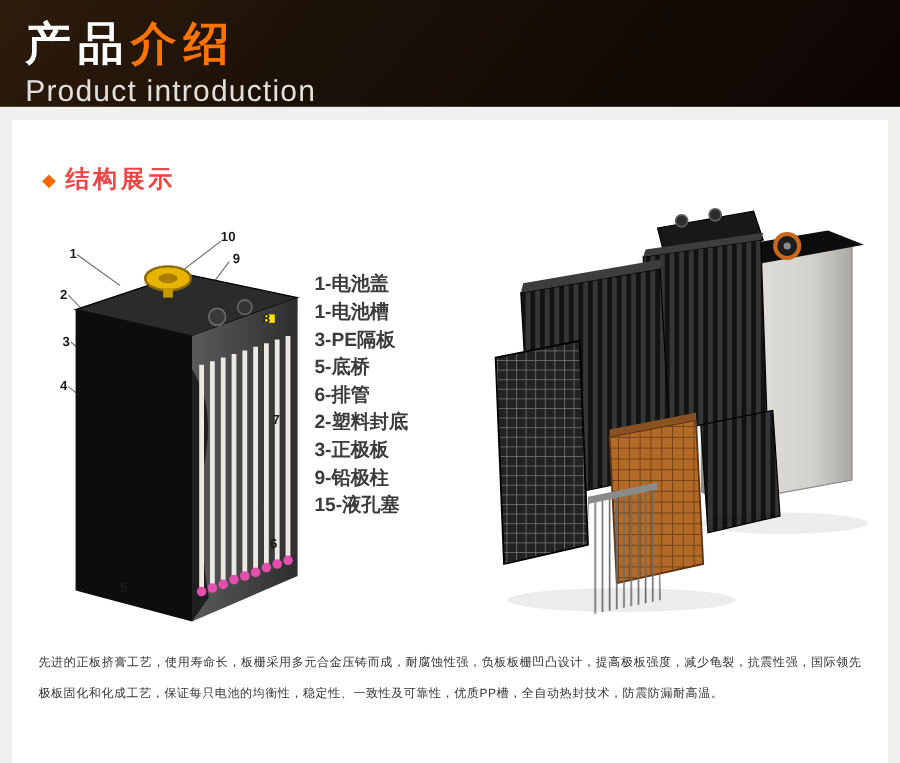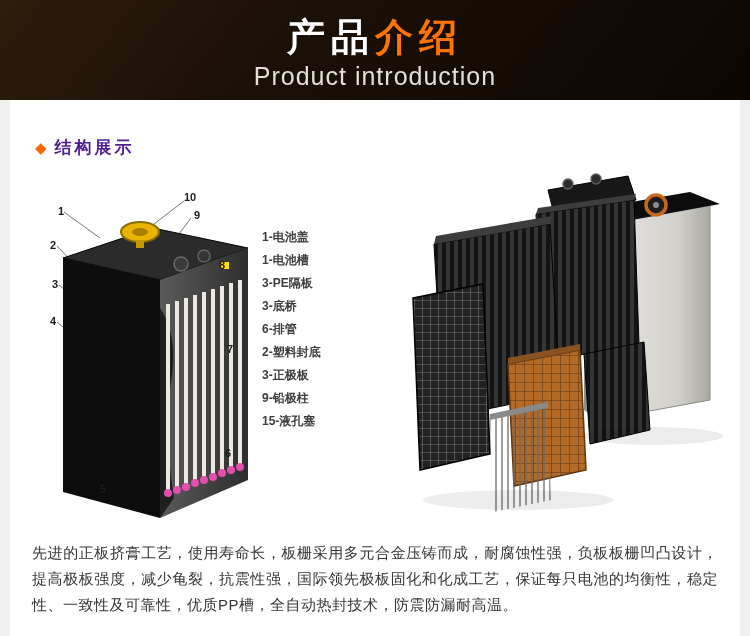--- a/index.html
+++ b/index.html
@@ -1,45 +1,45 @@
 <!DOCTYPE html>
 <html><head>
 <meta charset="utf-8">
 <style>
   * { margin:0; padding:0; box-sizing:border-box; }
   body { font-family:"Liberation Sans","DejaVu Sans",sans-serif; background:#e9e9e9; }
   .page { position:relative; width:750px; height:636px; margin:0 auto; background:#f0f0ef; overflow:hidden; }
 
   
   .header {
-    position:absolute; top:0; left:0; width:750px; height:100px;
+    position:absolute; top:0; left:0; width:750px; height:89px;
     background:linear-gradient(130deg,#2e1c0c 0%,#1c1107 35%,#0c0603 100%);
-    text-align:center;
+    padding-left:21px;
   }
   .header .title { padding-top:16px; font-size:38px; font-weight:bold; letter-spacing:6px; line-height:42px; }
   .header .title .t1 { color:#ffffff; }
   .header .title .t2 { color:#ff7300; }
   .header .subtitle { margin-top:4px; font-size:25px; color:#e3e0dc; letter-spacing:1px; }
 
   
   .content { position:absolute; top:100px; left:10px; right:10px; bottom:0; background:#ffffff; }
 
   .section-row { position:absolute; left:25px; top:36px; display:flex; align-items:center; }
   .section-row .bullet { color:#ff6600; font-size:15px; margin-right:8px; }
-  .section-row .stitle { color:#4c1d95; font-size:17px; font-weight:bold; letter-spacing:3px; }
+  .section-row .stitle { color:#ef4444; font-size:20px; font-weight:bold; letter-spacing:3px; }
 
   .battery-illustration { position:absolute; left:28px; top:88px; width:230px; height:340px; }
   .exploded-illustration { position:absolute; left:388px; top:48px; width:332px; height:380px; }
 
   .legend { position:absolute; left:252px; top:126px; width:120px; }
-  .legend .legend-item { font-size:12px; font-weight:bold; color:#3c3c3c; line-height:23px; white-space:nowrap; }
+  .legend .legend-item { font-size:16px; font-weight:bold; color:#3c3c3c; line-height:23px; white-space:nowrap; }
 
   .description {
     position:absolute; left:22px; right:22px; top:440px;
-    font-size:15px; line-height:26px; color:#353535; letter-spacing:0.5px;
+    font-size:10px; line-height:26px; color:#353535; letter-spacing:0.5px;
     text-align:justify;
   }
 
   svg text.callout { font-family:"Liberation Sans","DejaVu Sans",sans-serif; font-size:11px; font-weight:bold; fill:#1c1c1c; }
 </style>
 </head>
 <body>
 
 <div class="page">
 
@@ -136,21 +136,21 @@
         <text class="callout" x="181" y="81">8</text>
         <text class="callout" x="156" y="31">9</text>
         <text class="callout" x="146" y="13">10</text>
       </g>
     </svg>
 
     <div class="legend">
       <div class="legend-item">1-电池盖</div>
       <div class="legend-item">1-电池槽</div>
       <div class="legend-item">3-PE隔板</div>
-      <div class="legend-item">3-底桥</div>
+      <div class="legend-item">5-底桥</div>
       <div class="legend-item">6-排管</div>
       <div class="legend-item">2-塑料封底</div>
       <div class="legend-item">3-正极板</div>
       <div class="legend-item">9-铅极柱</div>
       <div class="legend-item">15-液孔塞</div>
     </div>
 
     <svg class="exploded-illustration" viewBox="0 0 332 380">
       <defs>
         <pattern id="fins" width="8" height="8" patternUnits="userSpaceOnUse">

